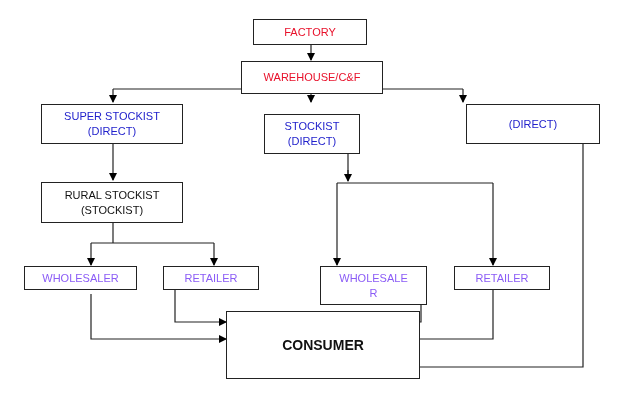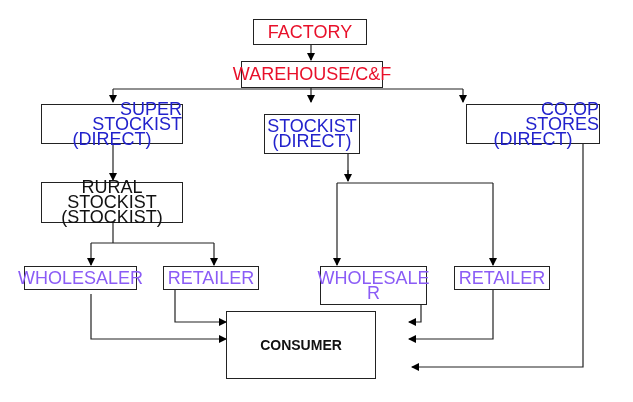--- a/index.html
+++ b/index.html
@@ -1,18 +1,18 @@
 <!DOCTYPE html>
 <html><head>
 <meta charset="utf-8">
 <style>
   html,body{margin:0;padding:0;background:#fff;}
   body{width:633px;height:402px;position:relative;overflow:hidden;font-family:"Liberation Sans",sans-serif;}
   svg{position:absolute;left:0;top:0;}
-  .box{position:absolute;box-sizing:border-box;border:1.5px solid #222;background:#fff;display:flex;flex-direction:column;align-items:center;justify-content:center;text-align:center;font-size:18px;line-height:15px;}
+  .box{position:absolute;box-sizing:border-box;border:1.5px solid #222;background:#fff;display:flex;flex-direction:column;align-items:center;justify-content:center;text-align:center;font-size:11px;line-height:15px;}
   .red{color:#e8102a;}
   .blue{color:#2222cc;text-align:right;}
   .black{color:#111;text-align:center;}
   .pink{color:#8b5cf6;}
   .bold{font-weight:bold;font-size:14px;}
 </style>
 </head>
 <body>
 
 <svg width="633" height="402">
@@ -53,36 +53,35 @@
     <polyline points="493,289 493,339 409,339" marker-end="url(#ah)"></polyline>
 
     <polyline points="583,144 583,367 412,367" marker-end="url(#ah)"></polyline>
   </g>
 </svg>
 
 <div class="box red" style="left:253px;top:19px;width:114px;height:26px;">
   <span>FACTORY</span>
 </div>
 
-<div class="box red" style="left:241px;top:61px;width:142px;height:27px;">
+<div class="box red" style="left:241px;top:61px;width:142px;height:33px;">
   <span>WAREHOUSE/C&amp;F</span>
 </div>
 
 <div class="box blue" style="left:41px;top:104px;width:142px;height:40px;">
   <span>SUPER STOCKIST</span>
   <span>(DIRECT)</span>
 </div>
 
 <div class="box blue" style="left:264px;top:114px;width:96px;height:40px;">
   <span>STOCKIST</span>
   <span>(DIRECT)</span>
 </div>
 
 <div class="box blue" style="left:466px;top:104px;width:134px;height:40px;">
-  <span>CO.OP STORES</span>
   <span>(DIRECT)</span>
 </div>
 
 <div class="box black" style="left:41px;top:182px;width:142px;height:41px;">
   <span>RURAL STOCKIST</span>
   <span>(STOCKIST)</span>
 </div>
 
 <div class="box pink" style="left:24px;top:266px;width:113px;height:24px;">
   <span>WHOLESALER</span>
@@ -94,15 +93,15 @@
 
 <div class="box pink" style="left:320px;top:266px;width:107px;height:39px;">
   <span>WHOLESALE</span>
   <span>R</span>
 </div>
 
 <div class="box pink" style="left:454px;top:266px;width:96px;height:24px;">
   <span>RETAILER</span>
 </div>
 
-<div class="box black bold" style="left:226px;top:311px;width:150px;height:68px;">
+<div class="box black bold" style="left:226px;top:311px;width:194px;height:68px;">
   <span>CONSUMER</span>
 </div>
 
 </body></html>

